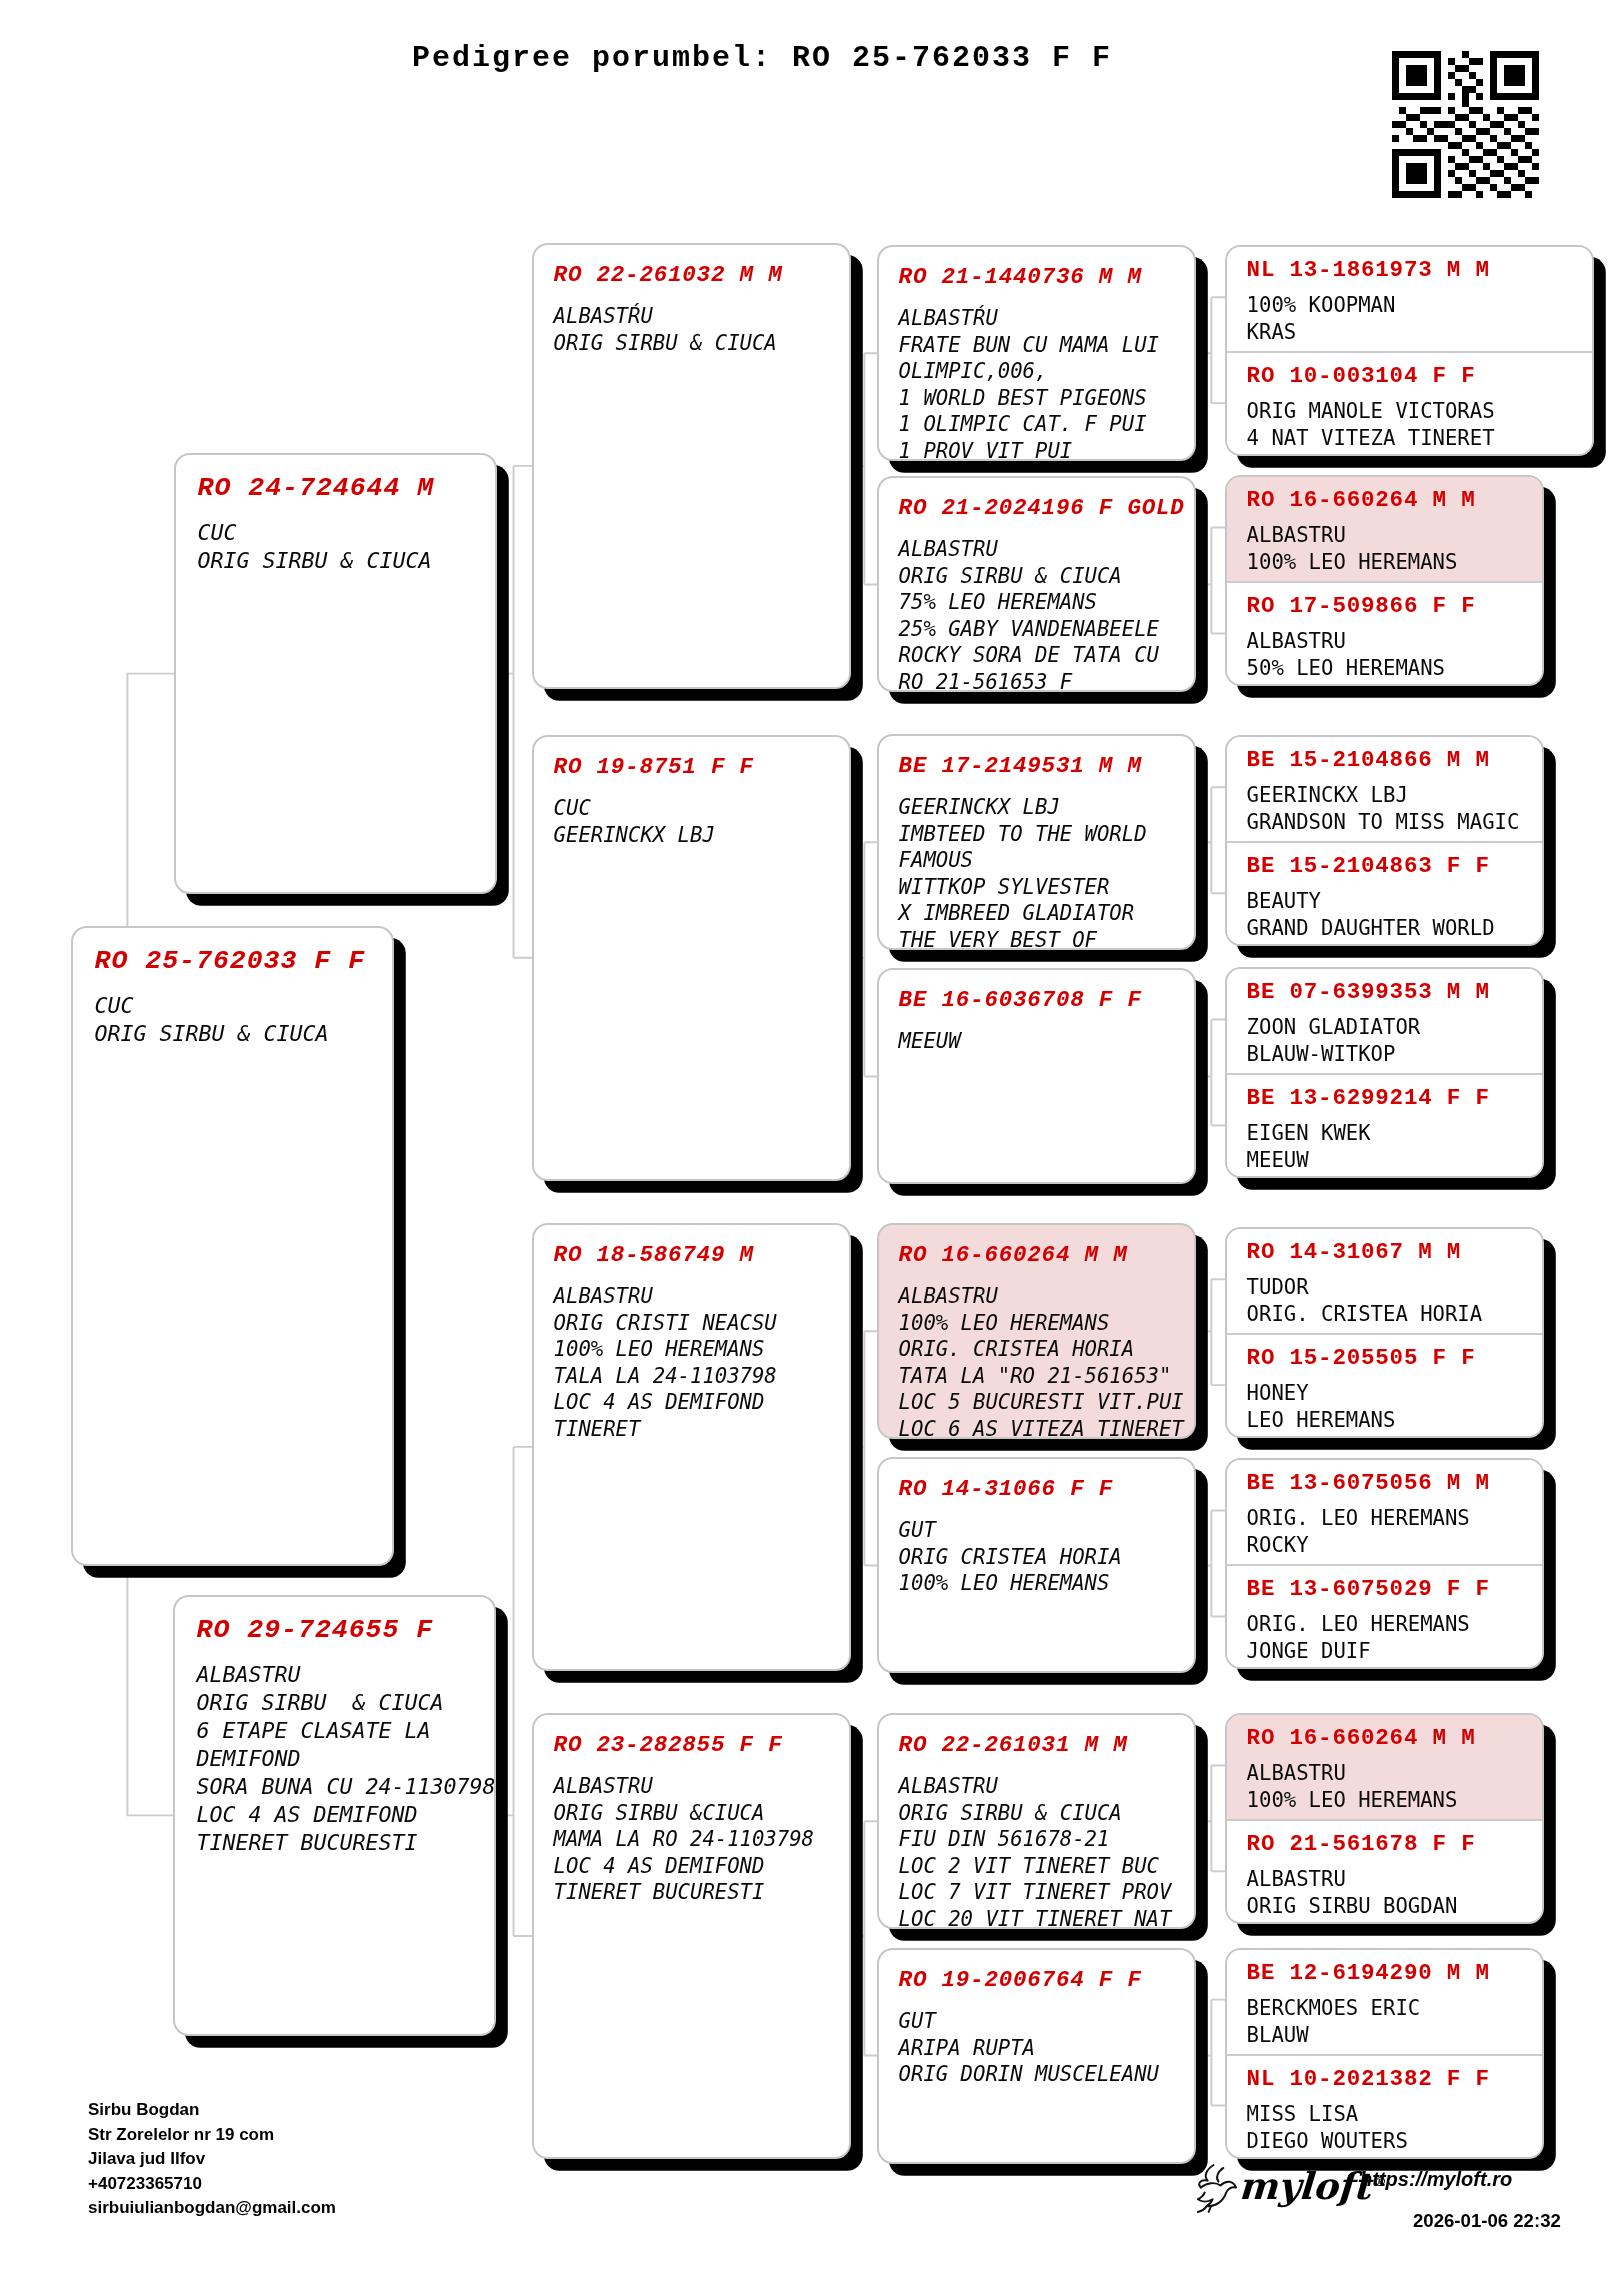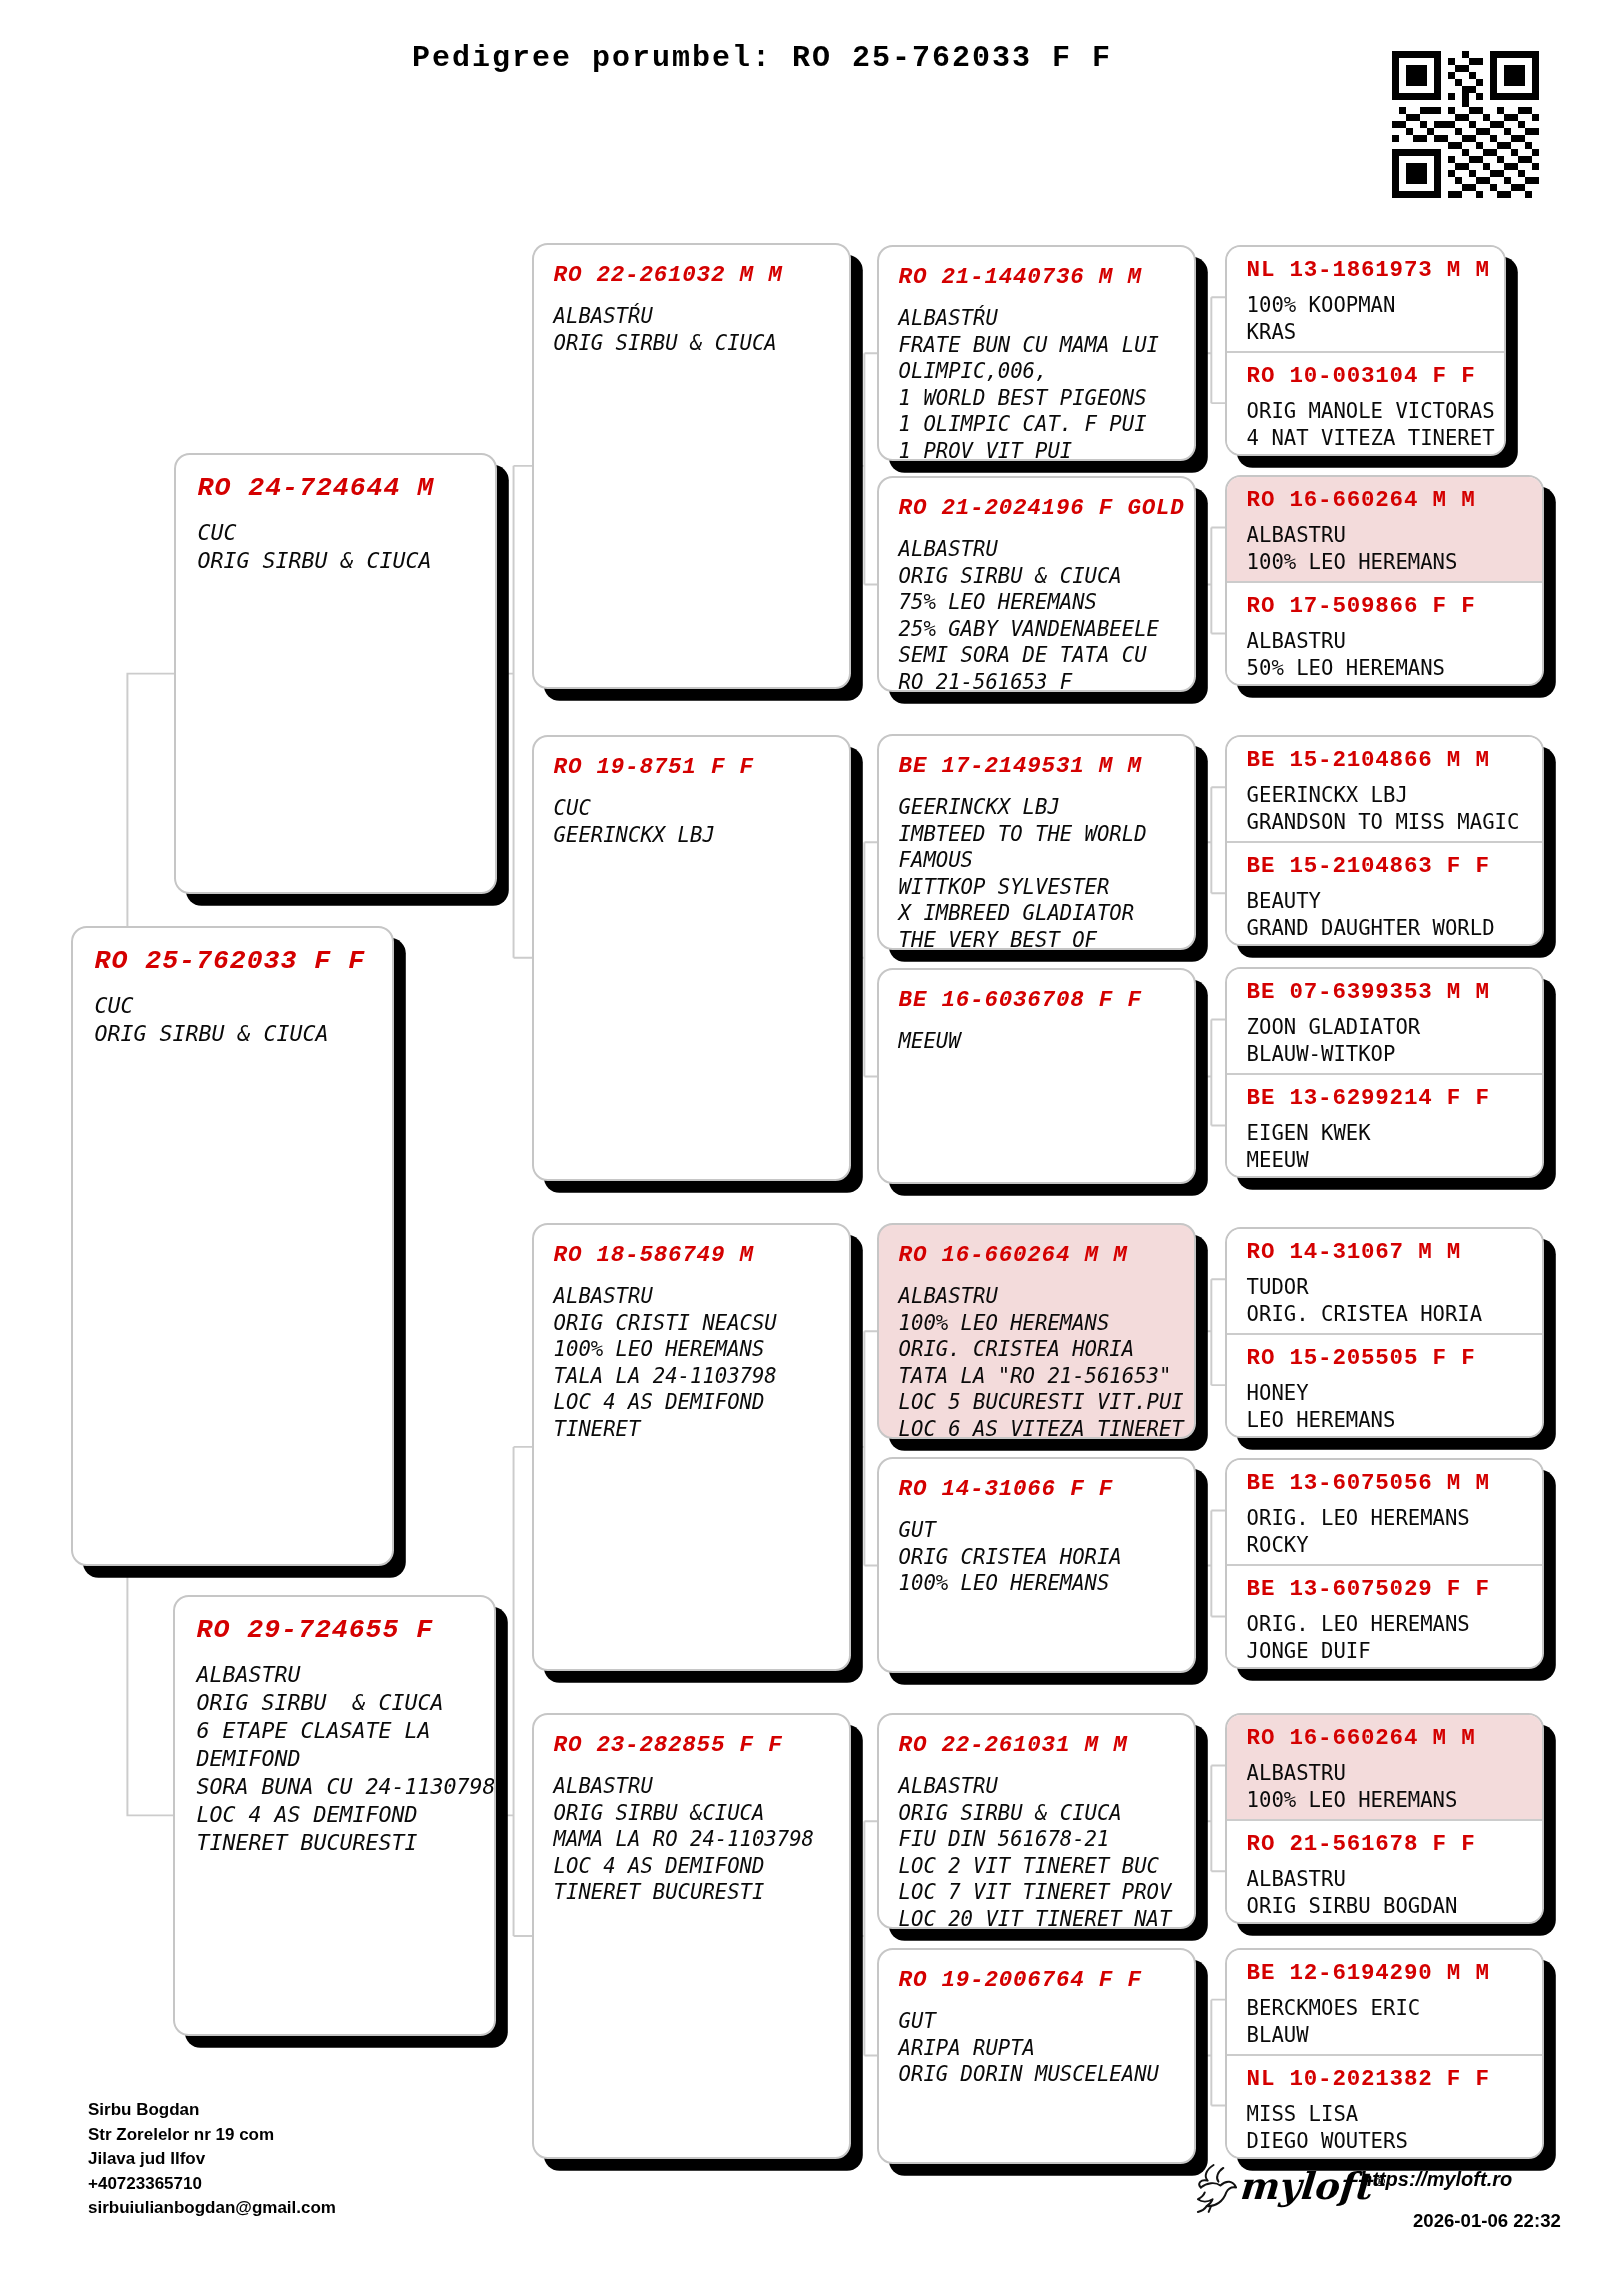--- a/index.html
+++ b/index.html
@@ -301,21 +301,21 @@
     <div class="ring">RO 23-282855 F F</div>
     <div class="blines"><div>ALBASTRU</div><div>ORIG SIRBU &amp;CIUCA</div><div>MAMA LA RO 24-1103798</div><div>LOC 4 AS DEMIFOND</div><div>TINERET BUCURESTI</div></div>
   </div>
 
   <div class="pbox" style="left:877px;top:245px;width:319px;height:216px">
     <div class="ring">RO 21-1440736 M M</div>
     <div class="blines"><div>ALBASTŔU</div><div>FRATE BUN CU MAMA LUI</div><div>OLIMPIC,006,</div><div>1 WORLD BEST PIGEONS</div><div>1 OLIMPIC CAT. F PUI</div><div>1 PROV VIT PUI</div></div>
   </div>
   <div class="pbox" style="left:877px;top:476px;width:319px;height:216px">
     <div class="ring">RO 21-2024196 F GOLD</div>
-    <div class="blines"><div>ALBASTRU</div><div>ORIG SIRBU &amp; CIUCA</div><div>75% LEO HEREMANS</div><div>25% GABY VANDENABEELE</div><div>SEMI SORA DE TATA CU</div><div>RO 21-561653 F</div></div>
+    <div class="blines"><div>ALBASTRU</div><div>ORIG SIRBU &amp; CIUCA</div><div>75% LEO HEREMANS</div><div>25% GABY VANDENABEELE</div><div>ROCKY SORA DE TATA CU</div><div>RO 21-561653 F</div></div>
   </div>
   <div class="pbox" style="left:877px;top:734px;width:319px;height:216px">
     <div class="ring">BE 17-2149531 M M</div>
     <div class="blines"><div>GEERINCKX LBJ</div><div>IMBTEED TO THE WORLD</div><div>FAMOUS</div><div>WITTKOP SYLVESTER</div><div>X IMBREED GLADIATOR</div><div>THE VERY BEST OF</div></div>
   </div>
   <div class="pbox" style="left:877px;top:968px;width:319px;height:216px">
     <div class="ring">BE 16-6036708 F F</div>
     <div class="blines"><div>MEEUW</div></div>
   </div>
   <div class="pbox hl" style="left:877px;top:1223px;width:319px;height:216px">
@@ -328,21 +328,21 @@
   </div>
   <div class="pbox" style="left:877px;top:1713px;width:319px;height:216px">
     <div class="ring">RO 22-261031 M M</div>
     <div class="blines"><div>ALBASTRU</div><div>ORIG SIRBU &amp; CIUCA</div><div>FIU DIN 561678-21</div><div>LOC 2 VIT TINERET BUC</div><div>LOC 7 VIT TINERET PROV</div><div>LOC 20 VIT TINERET NAT</div></div>
   </div>
   <div class="pbox" style="left:877px;top:1948px;width:319px;height:216px">
     <div class="ring">RO 19-2006764 F F</div>
     <div class="blines"><div>GUT</div><div>ARIPA RUPTA</div><div>ORIG DORIN MUSCELEANU</div></div>
   </div>
 
-  <div class="pair" style="left:1225px;top:245px;width:281px;height:211px">
+  <div class="pair" style="left:1225px;top:245px;width:369px;height:211px">
     <div class="sub">
       <div class="ring">NL 13-1861973 M M</div>
       <div class="blines"><div>100% KOOPMAN</div><div>KRAS</div></div>
     </div>
     <div class="sub second">
       <div class="ring">RO 10-003104 F F</div>
       <div class="blines"><div>ORIG MANOLE VICTORAS</div><div>4 NAT VITEZA TINERET</div></div>
     </div>
   </div>
   <div class="pair" style="left:1225px;top:475px;width:319px;height:211px">

